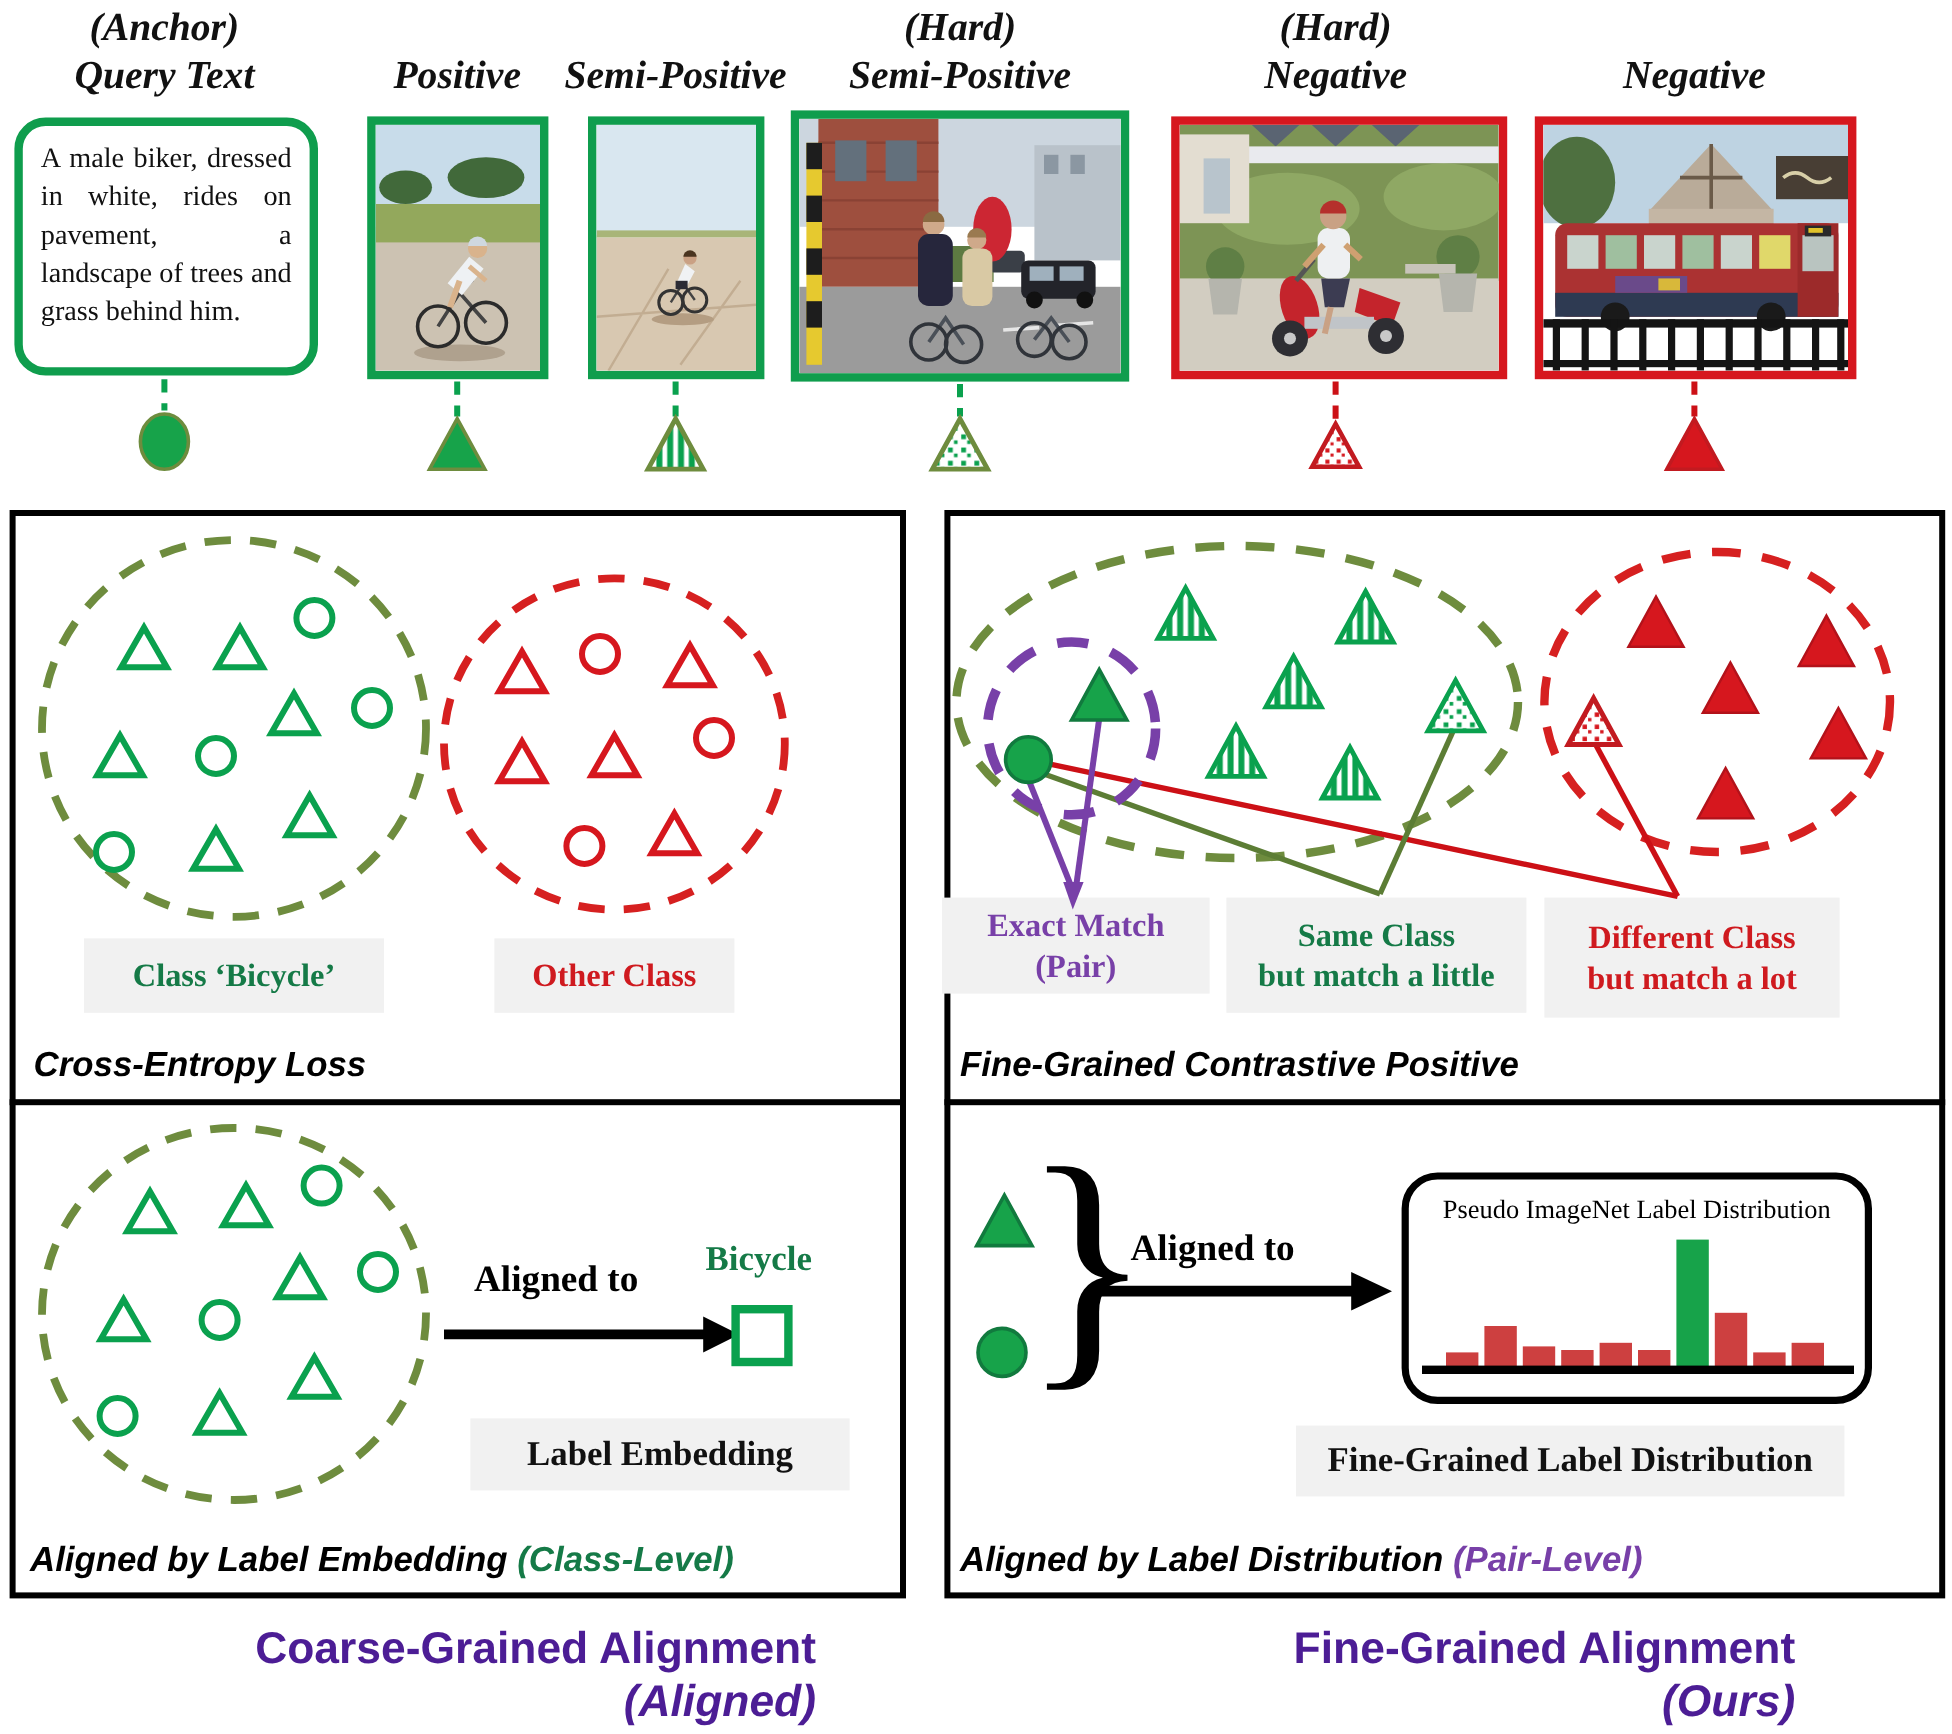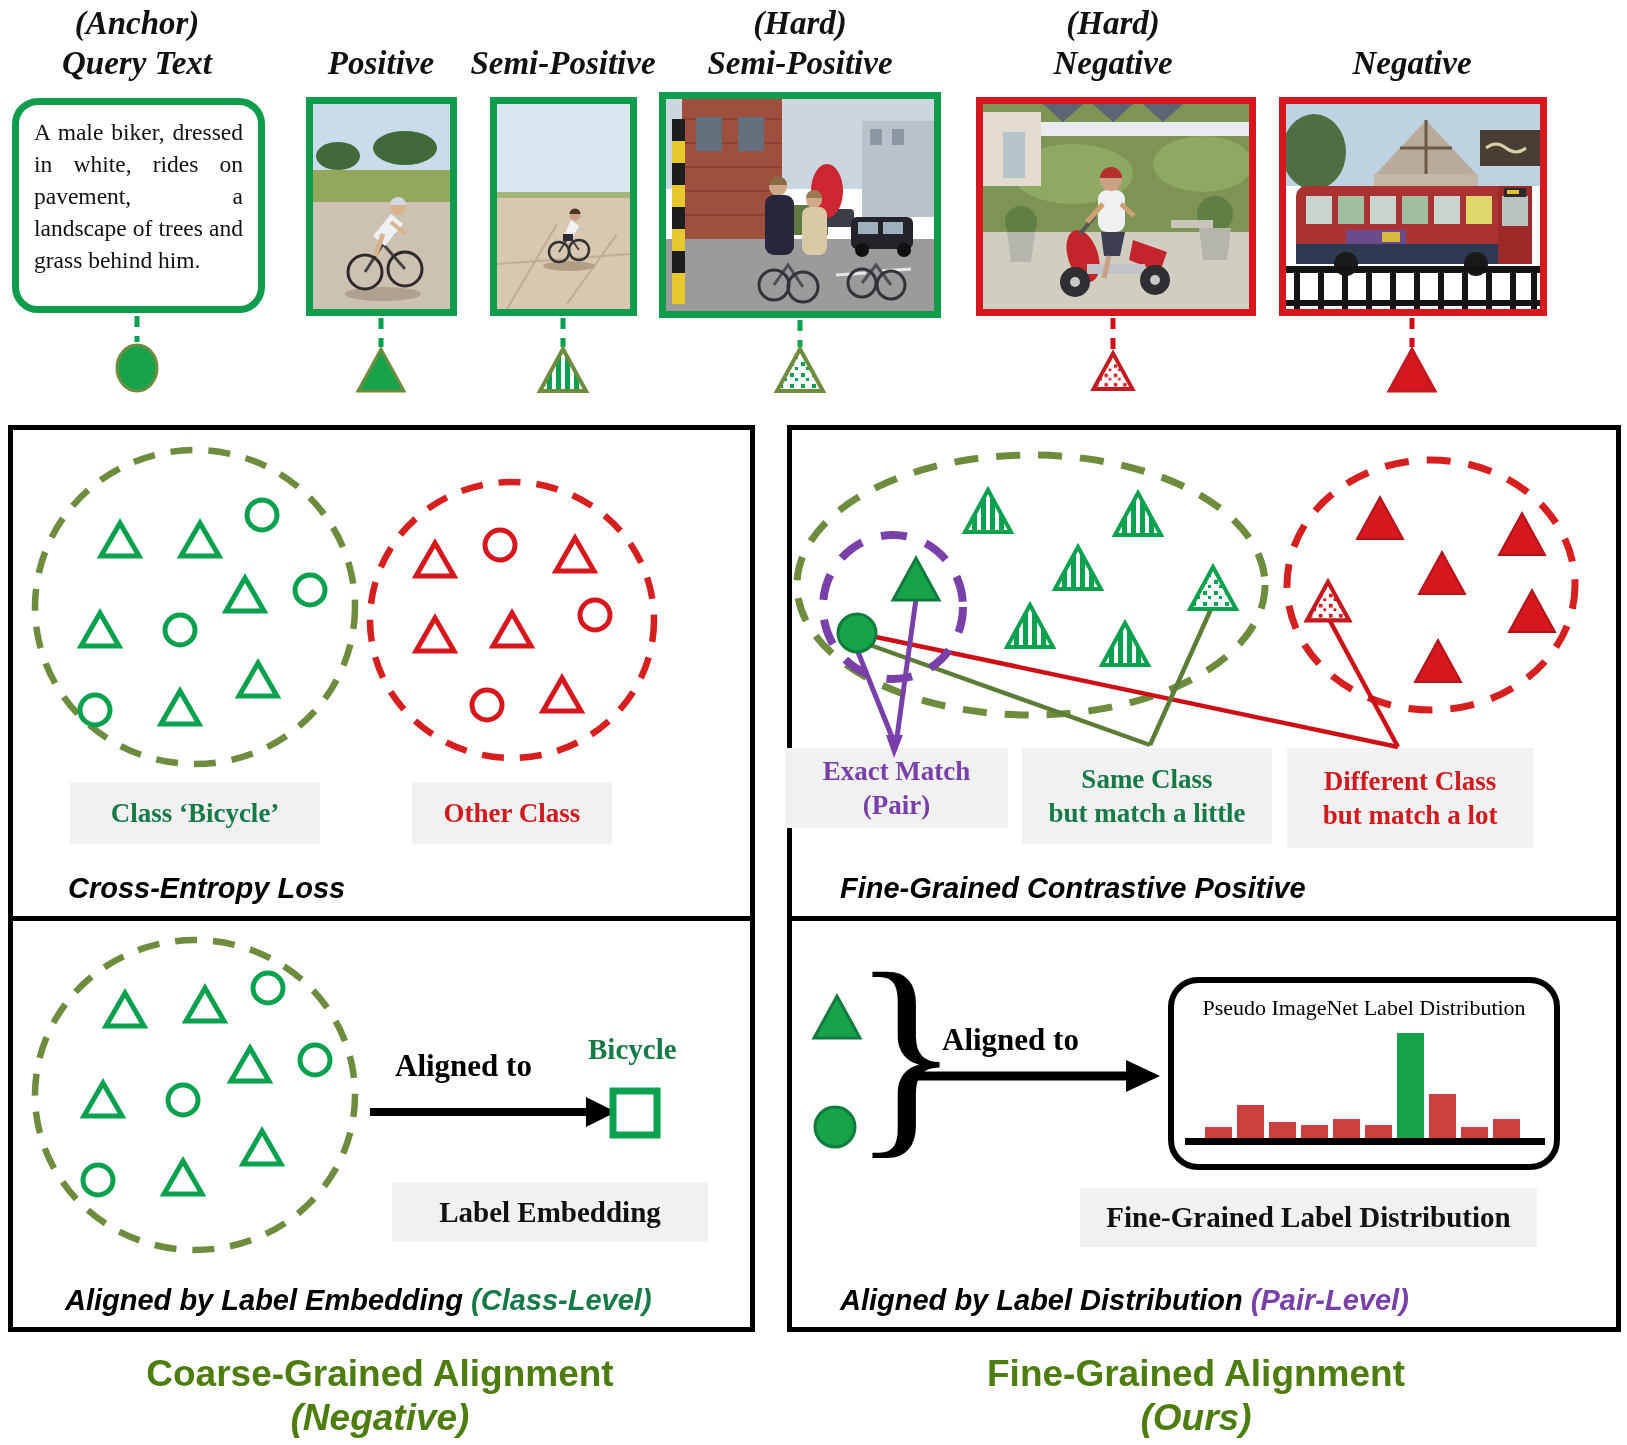--- a/index.html
+++ b/index.html
@@ -17,27 +17,27 @@
   .photo svg{display:block;width:100%;height:100%;}
   
   .panel{border:5px solid #000;background:#fff;}
   .divider{background:#000;}
   .graybox{background:#f1f1f1;display:flex;flex-direction:column;align-items:center;justify-content:center;}
   .glabel{font-weight:bold;font-size:27px;color:#157a47;line-height:34px;text-align:center;}
   .rlabel{font-weight:bold;font-size:27px;color:#cf1a1f;line-height:34px;text-align:right;}
   .plabel{font-weight:bold;font-size:27px;color:#7840a8;line-height:34px;text-align:center;}
   .blabel{font-weight:bold;font-size:29px;color:#111;text-align:center;}
   .caption{font-family:"Liberation Sans",sans-serif;font-weight:bold;font-style:italic;
-           font-size:29px;color:#000;white-space:nowrap;margin-left:40px;}
+           font-size:29px;color:#000;white-space:nowrap;}
   .caption .suf-green{color:#157a47;}
   .caption .suf-purple{color:#7840a8;}
   .alignto{font-weight:bold;font-size:31px;color:#000;}
   .bicycle{font-weight:bold;font-size:29px;color:#157a47;text-align:center;}
-  .footer{font-family:"Liberation Sans",sans-serif;font-weight:bold;font-size:37px;color:#4d7c0f;
-          text-align:center;width:600px;line-height:44px;}
+  .footer{font-family:"Liberation Sans",sans-serif;font-weight:bold;font-size:37px;color:#4c1d95;
+          text-align:right;width:600px;line-height:44px;}
   .footer .sub{font-style:italic;}
   
   .chartbox{left:1168px;top:977px;width:392px;height:193px;border:6px solid #000;border-radius:30px;background:#fff;}
   .charttitle{position:absolute;left:0;top:12px;width:100%;text-align:center;
               font-weight:normal;font-size:22px;color:#000;}
   #chart-bars{position:absolute;left:1205px;top:1033px;width:316px;height:109px;
               display:flex;align-items:flex-end;gap:5px;}
   #chart-bars .bar{width:27px;}
   .baseline{left:1185px;top:1138px;width:360px;height:7px;background:#000;}
   svg.overlay{position:absolute;left:0;top:0;z-index:5;pointer-events:none;}
@@ -267,21 +267,21 @@
       <div class="bar" style="height: 17px; background: rgb(205, 64, 64);"></div>
       <div class="bar" style="height: 109px; background: rgb(23, 163, 74);"></div>
       <div class="bar" style="height: 48px; background: rgb(205, 64, 64);"></div>
       <div class="bar" style="height: 15px; background: rgb(205, 64, 64);"></div>
       <div class="bar" style="height: 23px; background: rgb(205, 64, 64);"></div>
     </div>
   <div class="abs baseline"></div>
 
   <div class="abs footer" style="left:80px;top:1352px;">
     <div>Coarse-Grained Alignment</div>
-    <div class="sub">(Negative)</div>
+    <div class="sub">(Aligned)</div>
   </div>
   <div class="abs footer" style="left:896px;top:1352px;">
     <div>Fine-Grained Alignment</div>
     <div class="sub">(Ours)</div>
   </div>
 
   <svg class="overlay" width="1627" height="1445" viewBox="0 0 1627 1445">
     <defs>
       <path id="tri" d="M-19,16 L0,-17 L19,16 Z"></path>
       <path id="tri2" d="M-23,20 L0,-22 L23,20 Z"></path>

